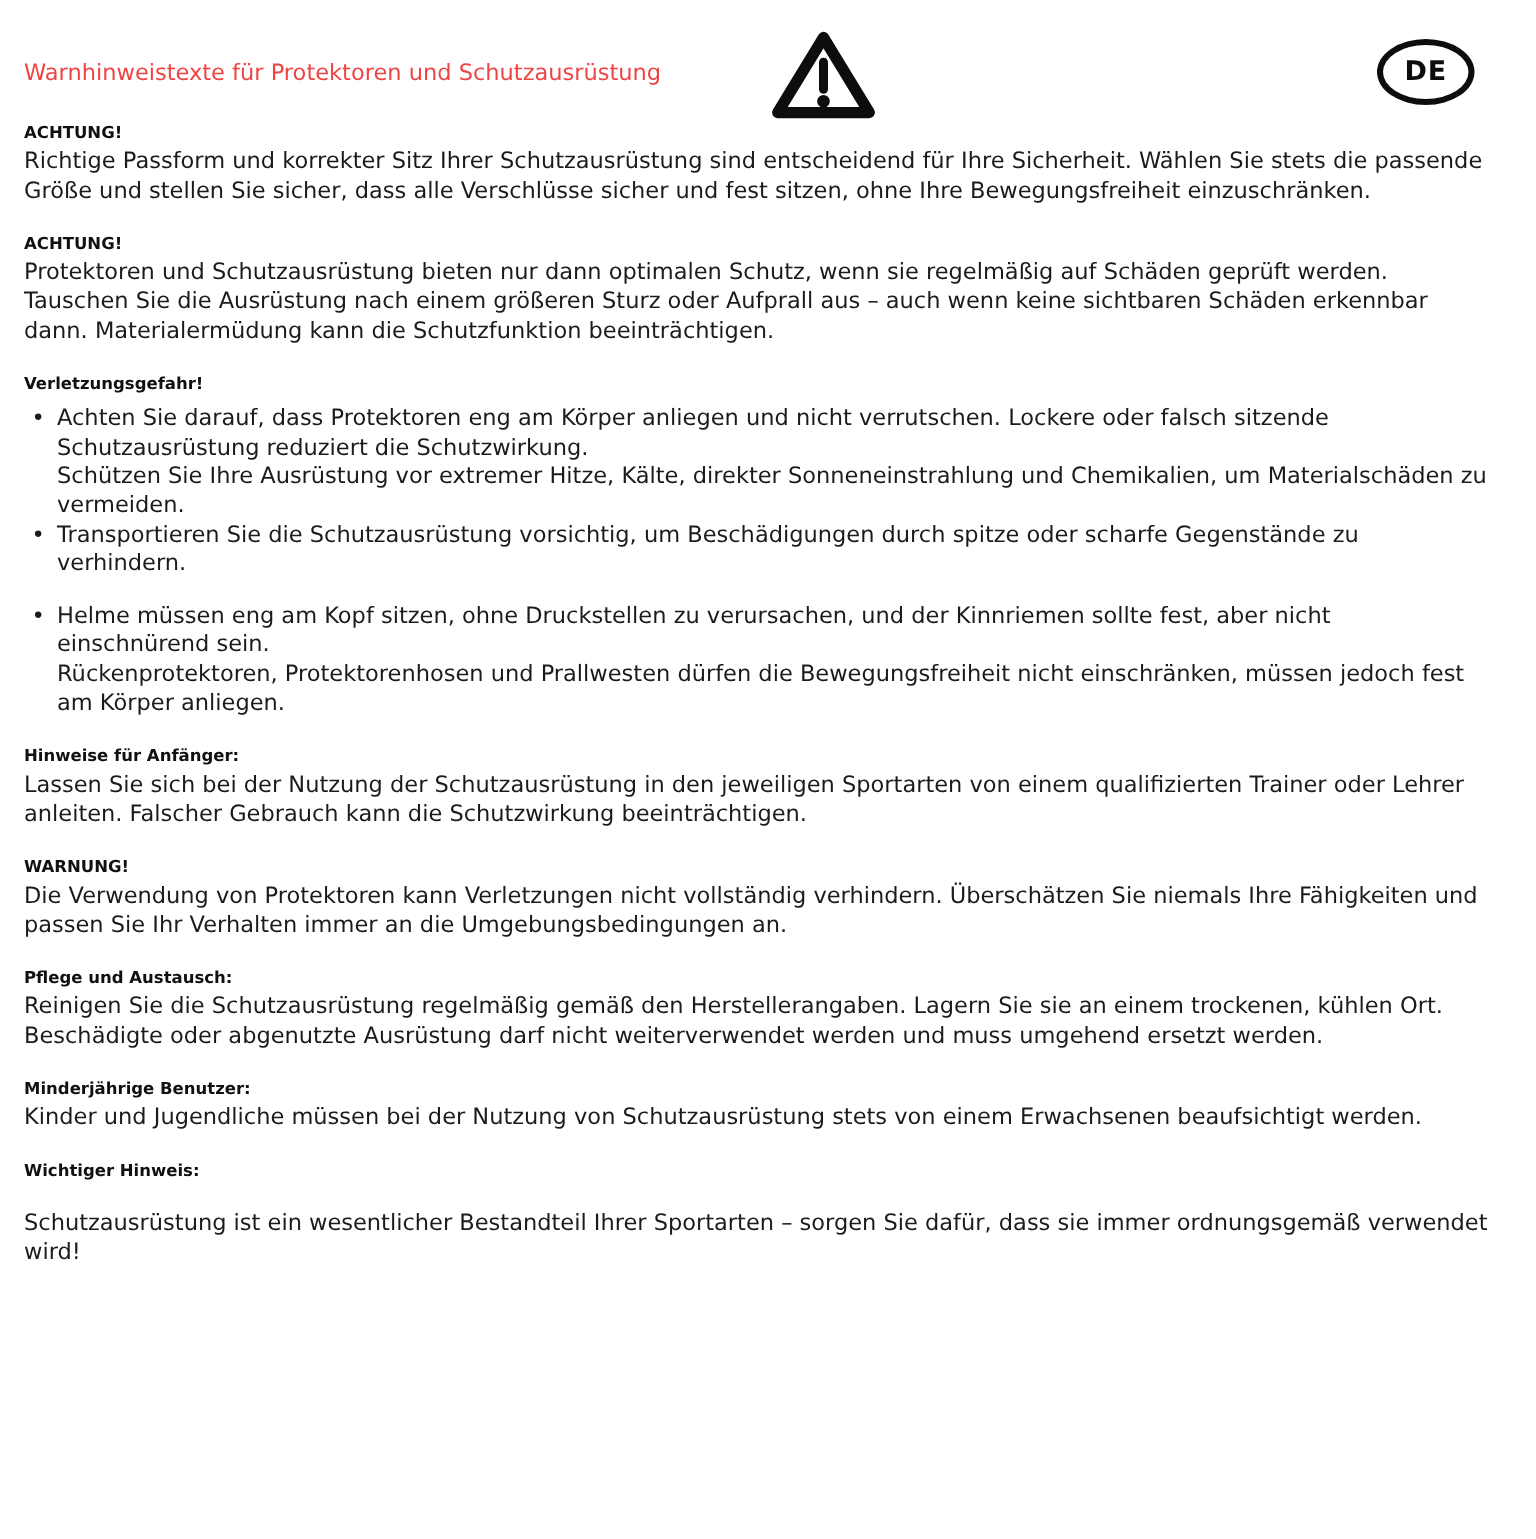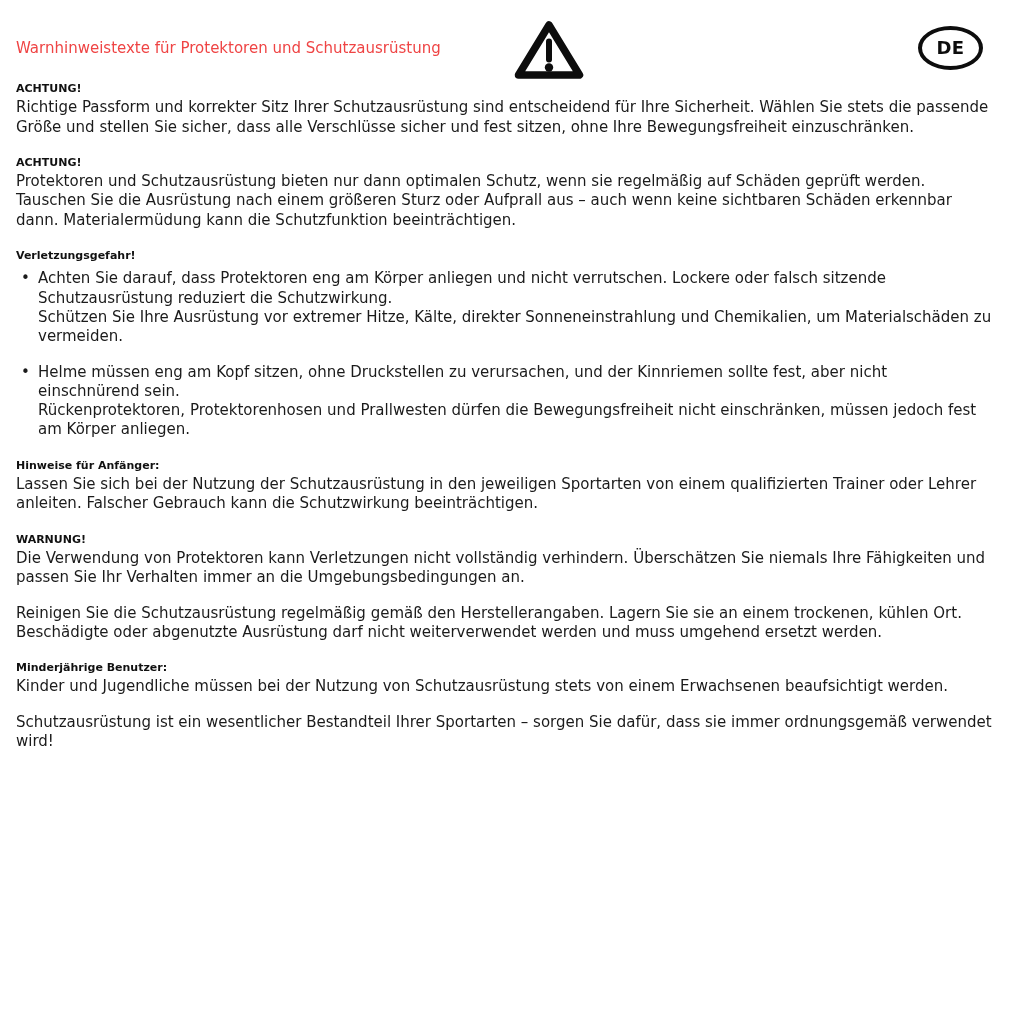--- a/index.html
+++ b/index.html
@@ -123,20 +123,21 @@
     <section class="section">
       <h2>ACHTUNG!</h2>
       <p>Protektoren und Schutzausrüstung bieten nur dann optimalen Schutz, wenn sie regelmäßig auf Schäden geprüft werden. Tauschen Sie die Ausrüstung nach einem größeren Sturz oder Aufprall aus – auch wenn keine sichtbaren Schäden erkennbar dann. Materialermüdung kann die Schutzfunktion beeinträchtigen.</p>
     </section>
 
     <section class="section">
       <h2>Verletzungsgefahr!</h2>
       <ul>
         <li>Achten Sie darauf, dass Protektoren eng am Körper anliegen und nicht verrutschen. Lockere oder falsch sitzende Schutzausrüstung reduziert die Schutzwirkung.
 Schützen Sie Ihre Ausrüstung vor extremer Hitze, Kälte, direkter Sonneneinstrahlung und Chemikalien, um Materialschäden zu vermeiden.</li>
+        <li>Transportieren Sie die Schutzausrüstung vorsichtig, um Beschädigungen durch spitze oder scharfe Gegenstände zu verhindern.</li>
       </ul>
     </section>
 
     <section class="section">
       <ul>
         <li>Helme müssen eng am Kopf sitzen, ohne Druckstellen zu verursachen, und der Kinnriemen sollte fest, aber nicht einschnürend sein.
 Rückenprotektoren, Protektorenhosen und Prallwesten dürfen die Bewegungsfreiheit nicht einschränken, müssen jedoch fest am Körper anliegen.</li>
       </ul>
     </section>
 
@@ -144,29 +145,31 @@
       <h2>Hinweise für Anfänger:</h2>
       <p>Lassen Sie sich bei der Nutzung der Schutzausrüstung in den jeweiligen Sportarten von einem qualifizierten Trainer oder Lehrer anleiten. Falscher Gebrauch kann die Schutzwirkung beeinträchtigen.</p>
     </section>
 
     <section class="section">
       <h2>WARNUNG!</h2>
       <p>Die Verwendung von Protektoren kann Verletzungen nicht vollständig verhindern. Überschätzen Sie niemals Ihre Fähigkeiten und passen Sie Ihr Verhalten immer an die Umgebungsbedingungen an.</p>
     </section>
 
     <section class="section">
+      <h2>Pflege und Austausch:</h2>
       <p>Reinigen Sie die Schutzausrüstung regelmäßig gemäß den Herstellerangaben. Lagern Sie sie an einem trockenen, kühlen Ort. Beschädigte oder abgenutzte Ausrüstung darf nicht weiterverwendet werden und muss umgehend ersetzt werden.</p>
     </section>
 
     <section class="section">
       <h2>Minderjährige Benutzer:</h2>
       <p>Kinder und Jugendliche müssen bei der Nutzung von Schutzausrüstung stets von einem Erwachsenen beaufsichtigt werden.</p>
     </section>
 
     <section class="section">
+      <h2>Wichtiger Hinweis:</h2>
     </section>
 
     <section class="section">
       <p>Schutzausrüstung ist ein wesentlicher Bestandteil Ihrer Sportarten – sorgen Sie dafür, dass sie immer ordnungsgemäß verwendet wird!</p>
     </section>
 
   </main>
 </div>
 
 </body></html>

